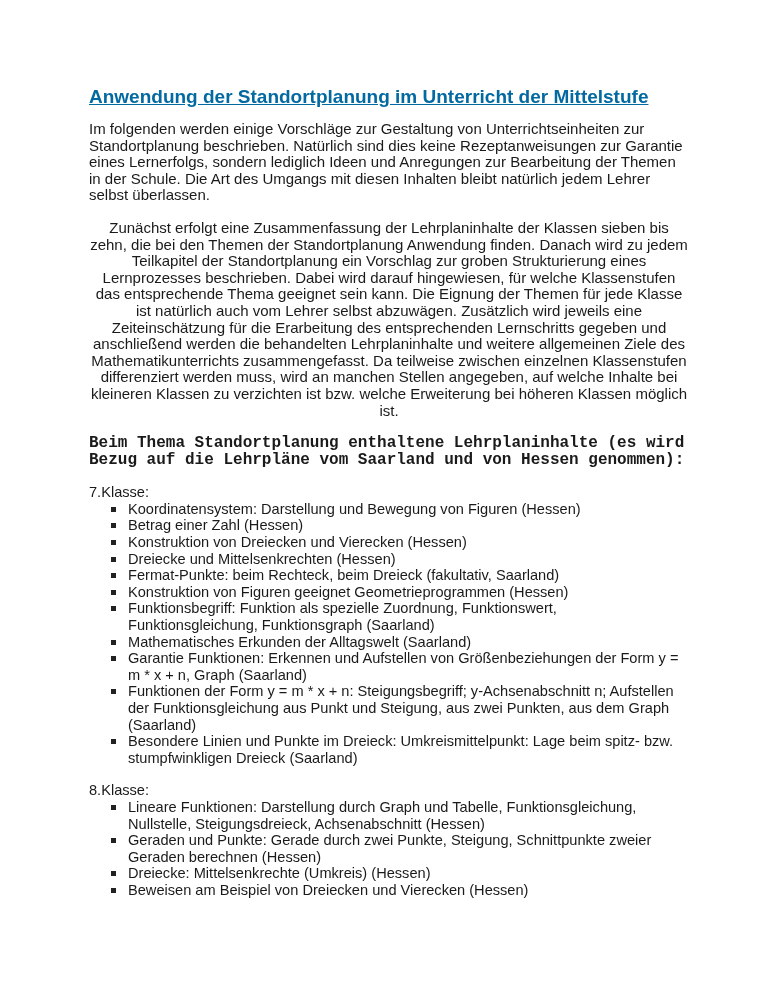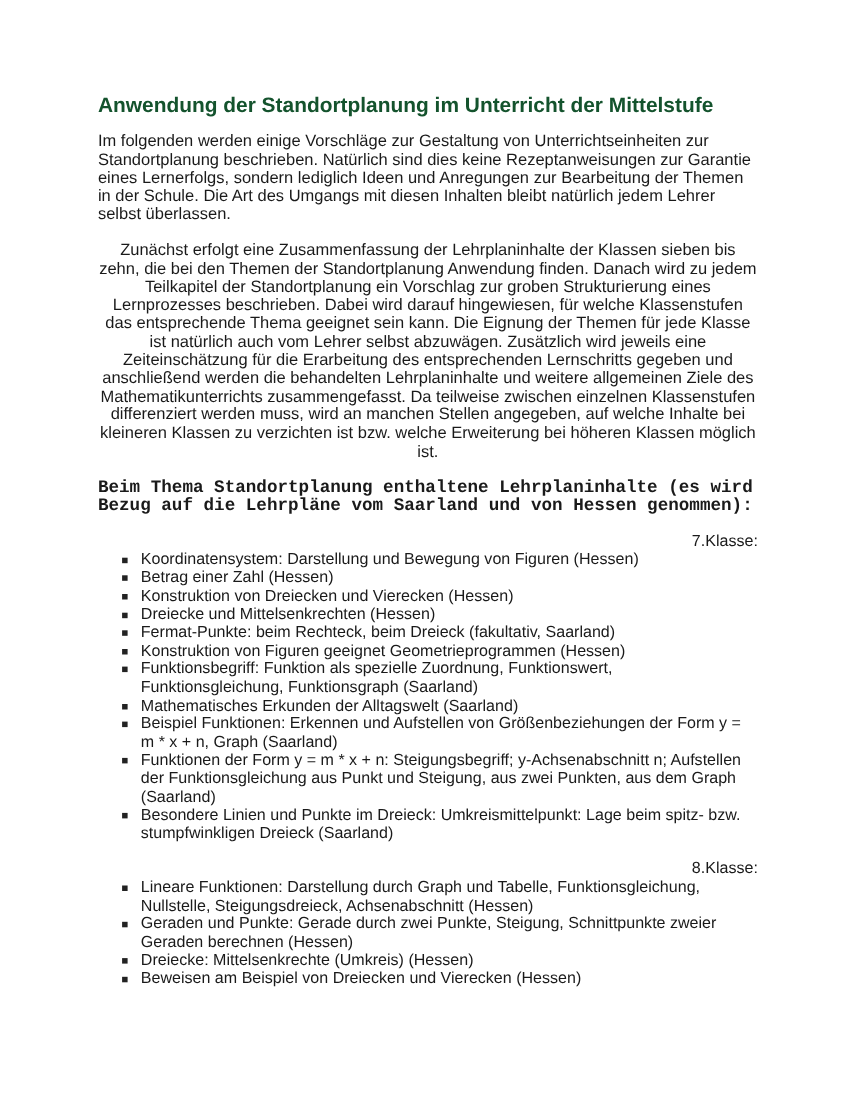--- a/index.html
+++ b/index.html
@@ -2,28 +2,28 @@
 <html><head>
 <meta charset="utf-8">
 <style>
   html, body { margin: 0; padding: 0; background: #ffffff; }
   body {
     width: 768px; height: 994px; overflow: hidden; position: relative;
     font-family: "Liberation Sans", sans-serif; color: #1a1a1a;
   }
   .page { position: absolute; left: 89px; top: 86px; width: 600px; }
   .title {
-    font-size: 19px; font-weight: bold; 
-    line-height: 21px; margin: 0; color: #14532d;
+    font-size: 19px; font-weight: bold; text-decoration: underline;
+    line-height: 21px; margin: 0; color: #0369a1;
   }
   .para { font-size: 15px; line-height: 16.6px; margin: 0; }
   .p1 { margin-top: 14px; }
   .p2 { margin-top: 16px; text-align: center; }
   .section-head { font-size: 16px; font-weight: bold; line-height: 16.6px; margin: 16px 0 0 0; font-family: Liberation Mono, monospace; }
-  .klasse { font-size: 14.6px; line-height: 16.6px; margin: 16px 0 0 0; text-align: right; }
+  .klasse { font-size: 14.6px; line-height: 16.6px; margin: 16px 0 0 0; }
   ul.items { list-style: none; margin: 0; padding: 0; }
   ul.items li {
     position: relative; padding-left: 39px; font-size: 14.6px; line-height: 16.6px;
   }
   ul.items li .bullet {
     position: absolute; left: 22px; top: 6px; width: 5px; height: 5px; background: #222;
   }
 </style>
 </head>
 <body>
@@ -40,21 +40,21 @@
     <p class="klasse">7.Klasse:</p>
     <ul class="items">
       <li><span class="bullet"></span><span>Koordinatensystem: Darstellung und Bewegung von Figuren (Hessen)</span></li>
       <li><span class="bullet"></span><span>Betrag einer Zahl (Hessen)</span></li>
       <li><span class="bullet"></span><span>Konstruktion von Dreiecken und Vierecken (Hessen)</span></li>
       <li><span class="bullet"></span><span>Dreiecke und Mittelsenkrechten (Hessen)</span></li>
       <li><span class="bullet"></span><span>Fermat-Punkte: beim Rechteck, beim Dreieck (fakultativ, Saarland)</span></li>
       <li><span class="bullet"></span><span>Konstruktion von Figuren geeignet Geometrieprogrammen (Hessen)</span></li>
       <li><span class="bullet"></span><span>Funktionsbegriff: Funktion als spezielle Zuordnung, Funktionswert, Funktionsgleichung, Funktionsgraph  (Saarland)</span></li>
       <li><span class="bullet"></span><span>Mathematisches Erkunden der Alltagswelt (Saarland)</span></li>
-      <li><span class="bullet"></span><span>Beispiel Funktionen: Erkennen und Aufstellen von Größenbeziehungen der Form y = m * x + n, Graph (Saarland)</span></li>
+      <li><span class="bullet"></span><span>Garantie Funktionen: Erkennen und Aufstellen von Größenbeziehungen der Form y = m * x + n, Graph (Saarland)</span></li>
       <li><span class="bullet"></span><span>Funktionen der Form y = m * x + n: Steigungsbegriff; y-Achsenabschnitt n; Aufstellen der Funktionsgleichung aus Punkt und Steigung, aus zwei Punkten, aus dem Graph (Saarland)</span></li>
       <li><span class="bullet"></span><span>Besondere Linien und Punkte im Dreieck: Umkreismittelpunkt: Lage beim spitz- bzw. stumpfwinkligen Dreieck (Saarland)</span></li>
     </ul>
   </div>
 
   <div>
     <p class="klasse">8.Klasse:</p>
     <ul class="items">
       <li><span class="bullet"></span><span>Lineare Funktionen: Darstellung durch Graph und Tabelle, Funktionsgleichung, Nullstelle, Steigungsdreieck, Achsenabschnitt (Hessen)</span></li>
       <li><span class="bullet"></span><span>Geraden und Punkte: Gerade durch zwei Punkte, Steigung, Schnittpunkte zweier Geraden berechnen (Hessen)</span></li>

